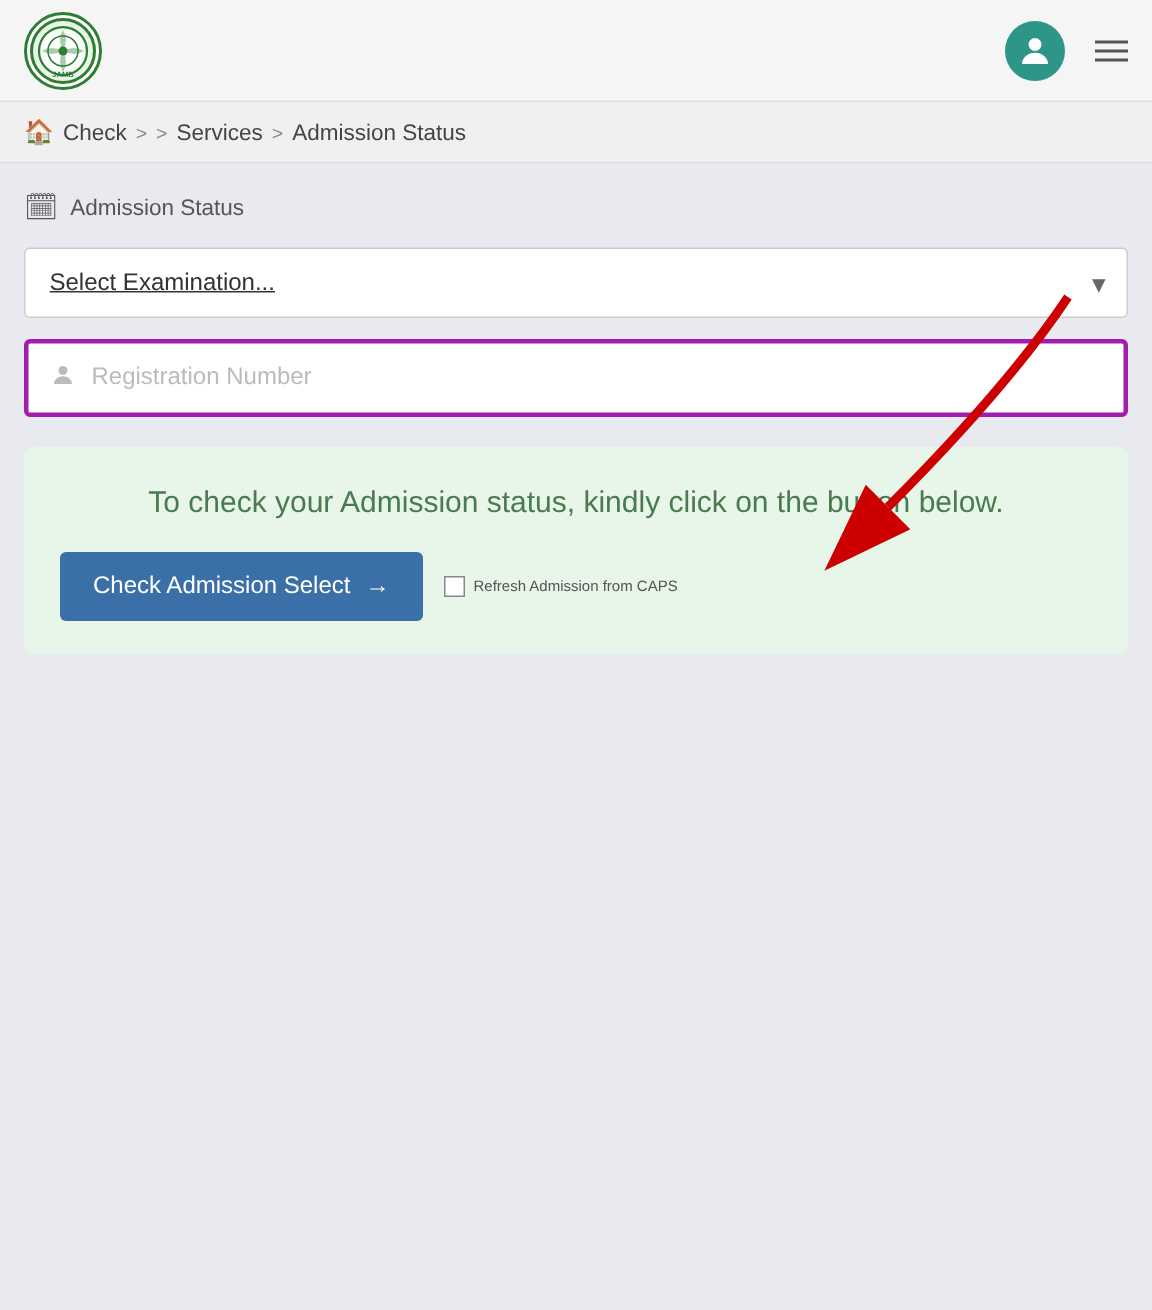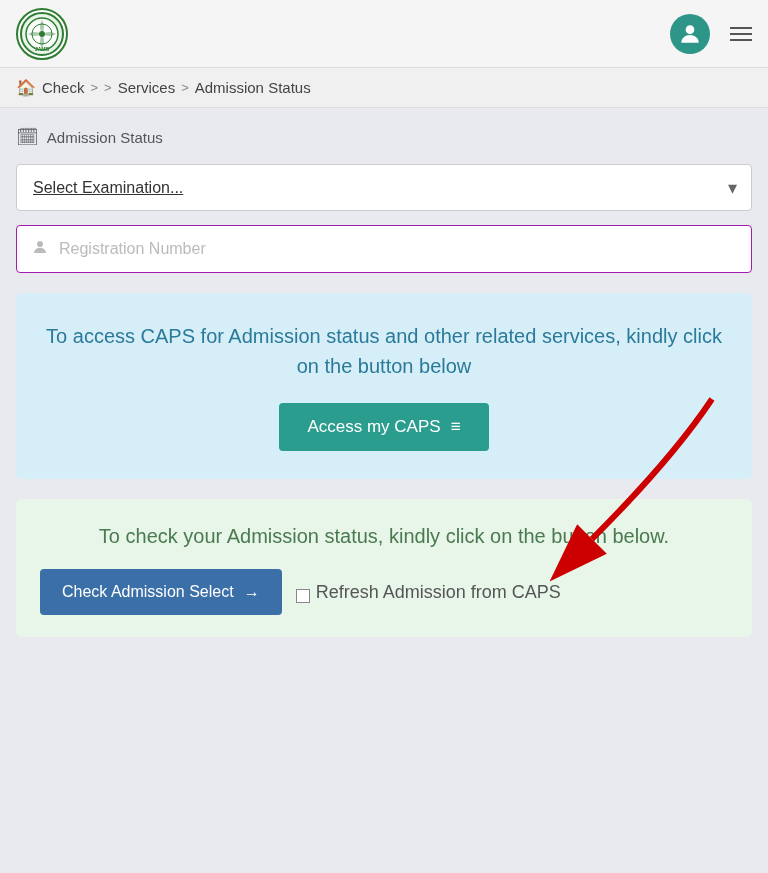--- a/index.html
+++ b/index.html
@@ -156,21 +156,21 @@
       top: 50%;
       transform: translateY(-50%);
       font-size: 18px;
       color: #666;
       pointer-events: none;
     }
 
     
     .input-wrapper {
       background: #fff;
-      border: 1px solid #a21caf;
+      border: 3px solid #a21caf;
       border-radius: 4px;
       margin-bottom: 20px;
       display: flex;
       align-items: center;
       padding: 0 14px;
     }
     .input-icon {
       color: #aaa;
       font-size: 18px;
       margin-right: 10px;
@@ -243,23 +243,23 @@
       padding: 14px 22px;
       font-size: 16px;
       cursor: pointer;
       display: inline-flex;
       align-items: center;
       gap: 10px;
       white-space: nowrap;
     }
     .refresh-label {
       display: flex;
-      align-items: flex-end;
+      align-items: center;
       gap: 6px;
-      font-size: 18px;
+      font-size: 10px;
       color: #555;
       cursor: pointer;
     }
     .refresh-checkbox {
       width: 14px;
       height: 14px;
       border: 1px solid #888;
       background: #fff;
       flex-shrink: 0;
     }
@@ -334,27 +334,20 @@
   <div class="input-wrapper">
     <span class="input-icon">
       <svg width="18" height="18" viewBox="0 0 24 24" fill="#bbb">
         <circle cx="12" cy="8" r="4"></circle>
         <path d="M4 20c0-4 3.6-7 8-7s8 3 8 7"></path>
       </svg>
     </span>
     <input type="text" placeholder="Registration Number" style="">
   </div>
 
-  <div class="caps-card">
-    <div class="caps-card-text">To access CAPS for Admission status and other related services, kindly click on the button below</div>
-    <button class="caps-btn">
-      <span>Access my CAPS</span>
-      <span>≡</span>
-    </button>
-  </div>
 
   <div class="admission-card">
 
     <div class="arrow-container">
       <svg width="340" height="210" viewBox="0 0 340 210">
         <defs>
           <marker id="arrowhead" markerWidth="10" markerHeight="7" refX="0" refY="3.5" orient="auto">
             <polygon points="0 0, 10 3.5, 0 7" fill="#cc0000"></polygon>
           </marker>
         </defs>

